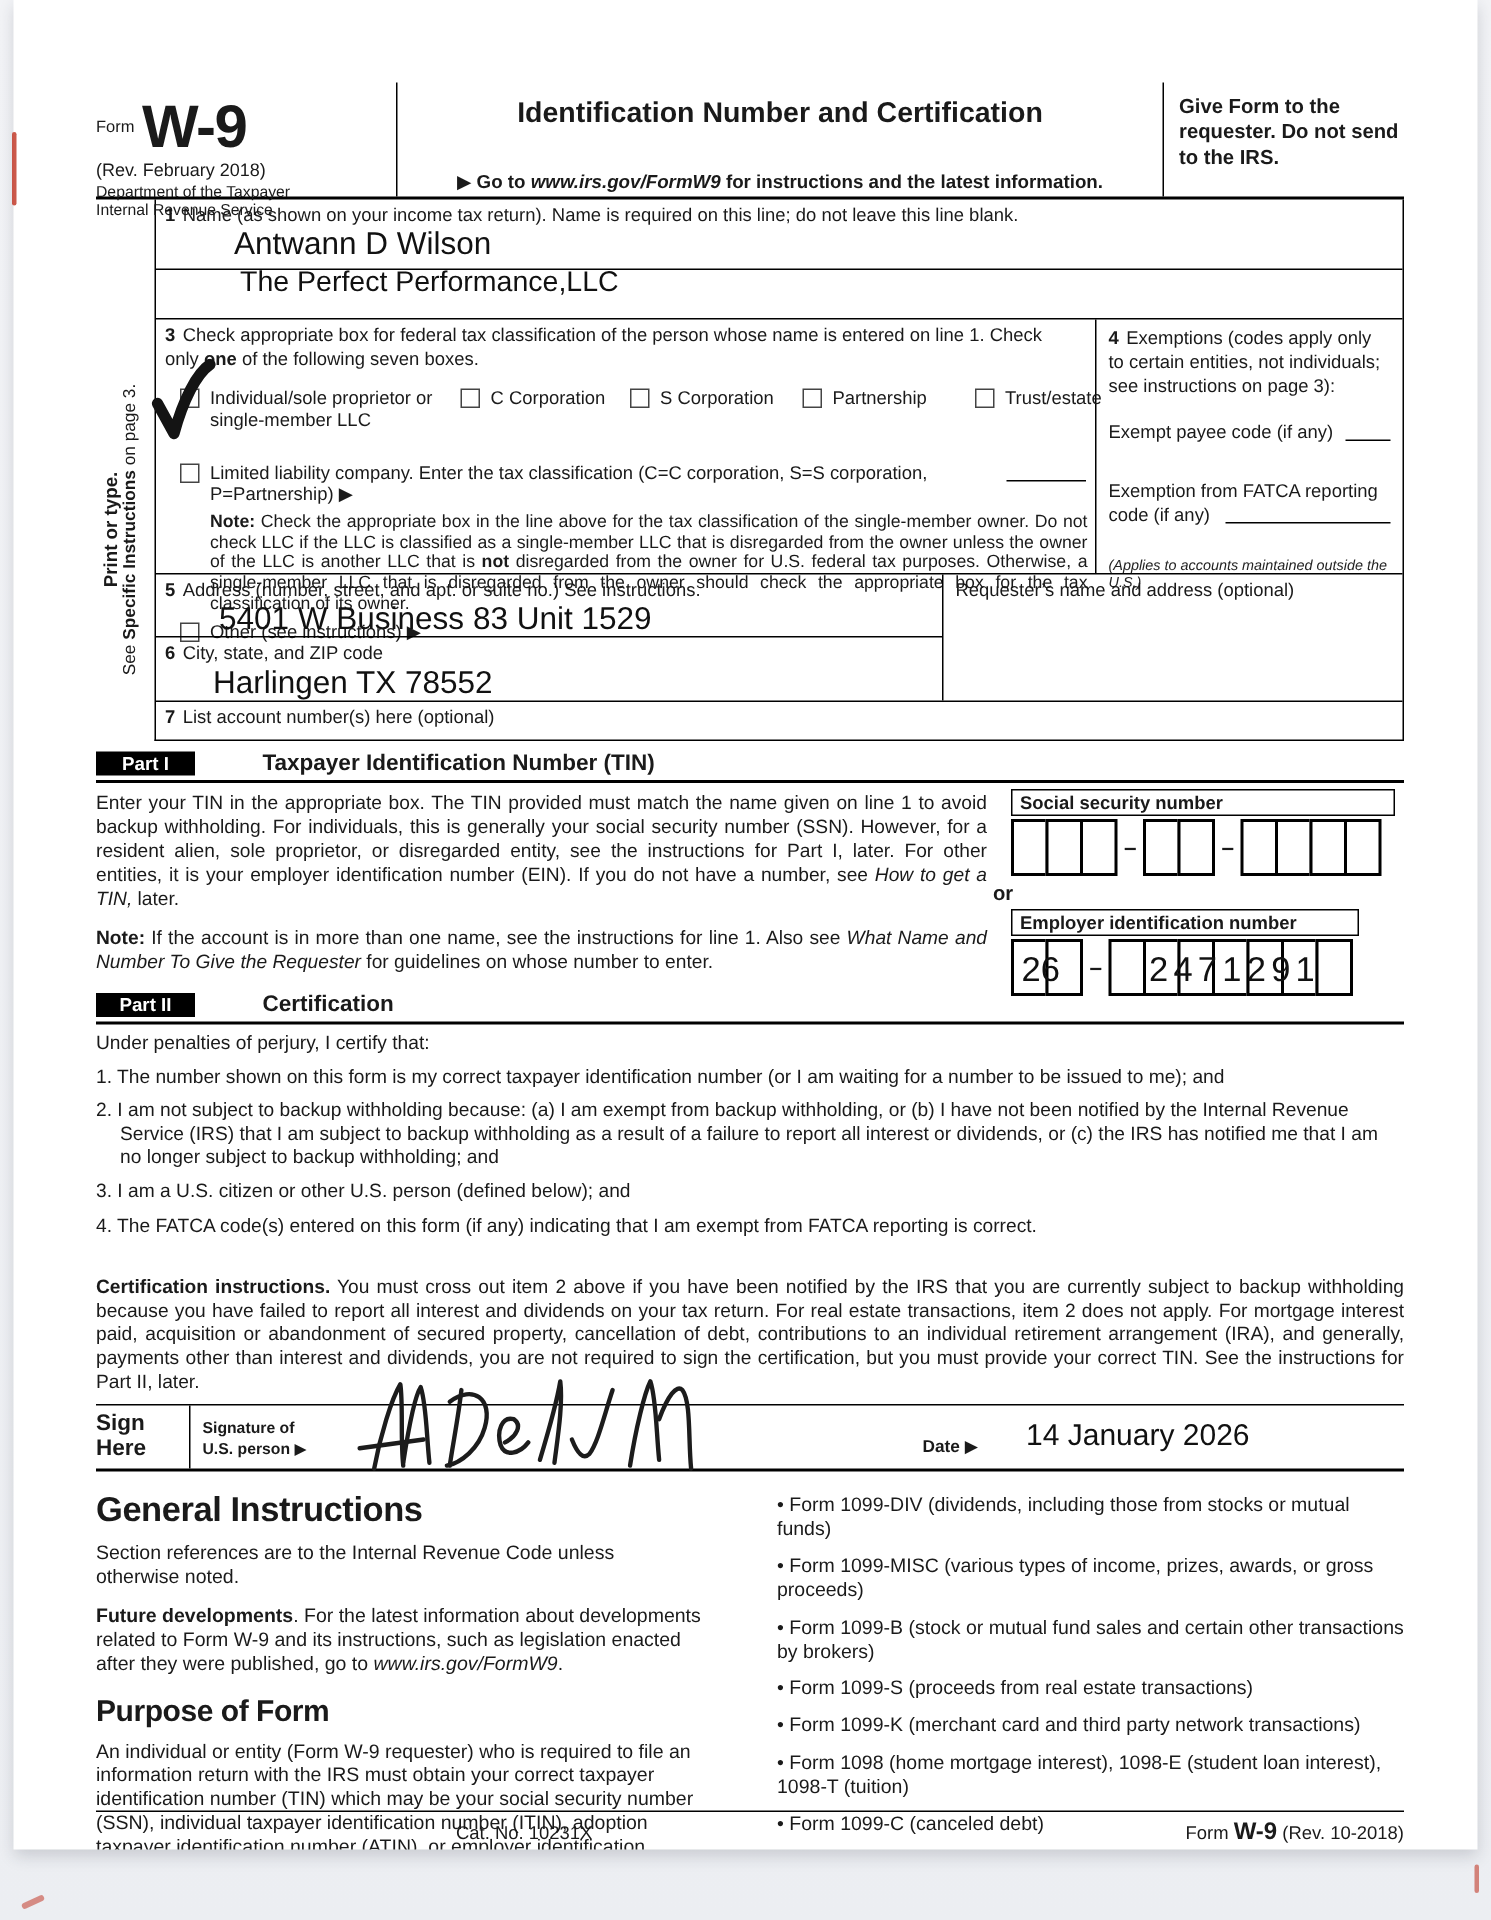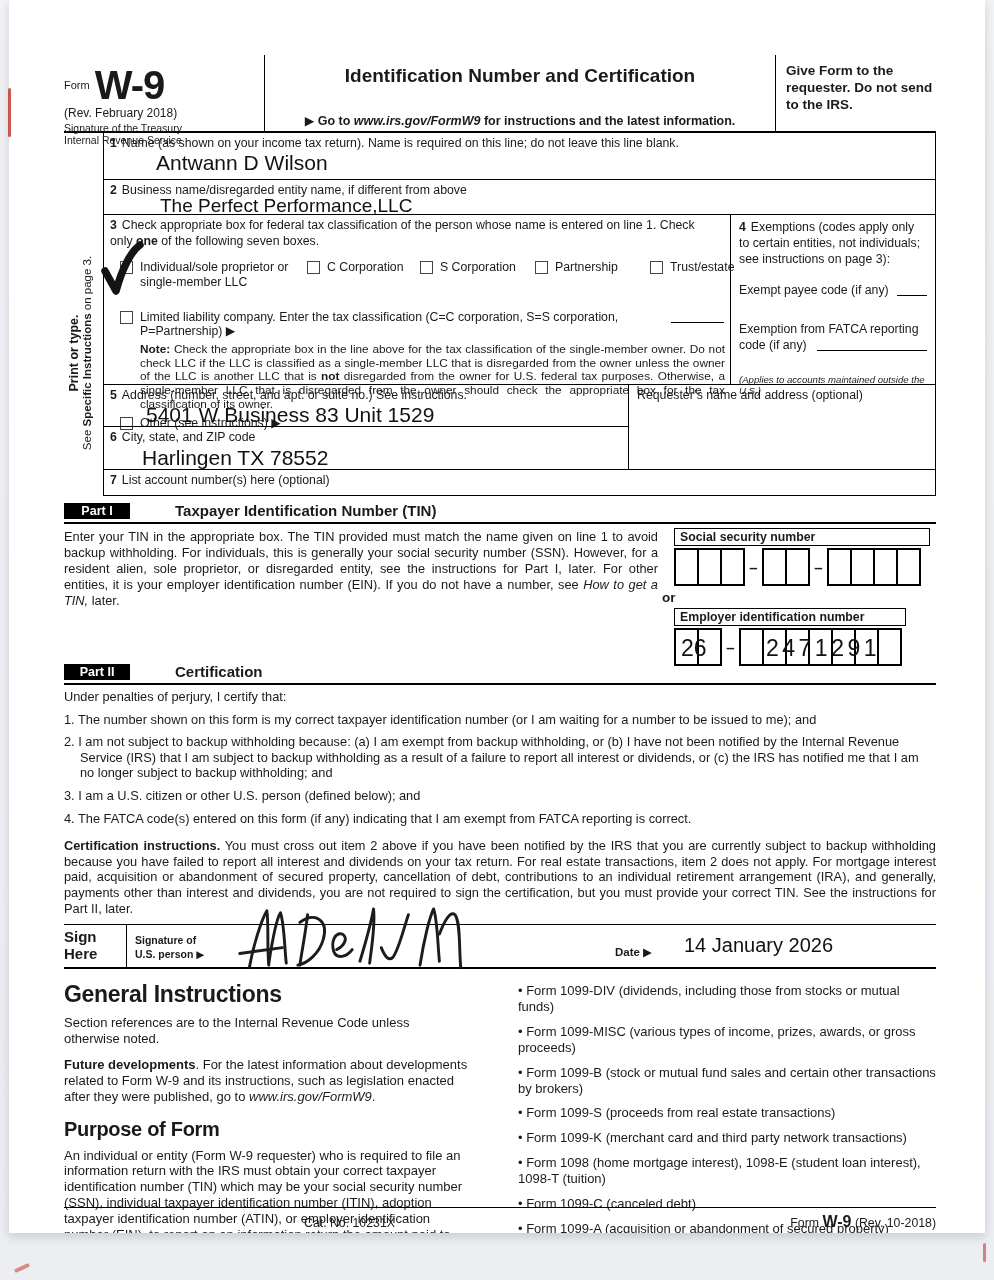--- a/index.html
+++ b/index.html
@@ -84,21 +84,21 @@
   .grp .tcell:first-child { margin-left:0; }
   .dash { width:17px; text-align:center; font-weight:bold; font-size:15px; }
   .orlab { font-weight:bold; font-size:13.5px; margin:4px 0 3px -12px; }
   .einval { position:absolute; font-size:23px; color:#111; top:7px; }
   .einpre { left:7px; } .einsuf { left:92px; letter-spacing:3.5px; }
 
   
   .cert { font-size:12.8px; line-height:1.22; padding-top:4px; }
   .cert .intro { margin-bottom:6px; }
   .citem { padding-left:16px; text-indent:-16px; margin-top:7px; }
-  .certinstr { margin-top:12px; text-align:justify; }
+  .certinstr { margin-top:26px; text-align:justify; }
 
   
   .signrow { margin-top:8px; border-top:1.2px solid #000; border-bottom:2.5px solid #000; height:45px; display:flex; position:relative; }
   .signhere { width:62px; font-size:15px; font-weight:bold; line-height:1.12; padding-top:4px; }
   .sigdivider { border-left:1.2px solid #000; }
   .siglabel { width:100px; font-size:10.5px; font-weight:bold; line-height:1.35; padding:8px 0 0 8px; }
   .sigsvg { position:absolute; left:168px; top:-26px; width:252px; height:76px; overflow:visible; }
   .datelabel { position:absolute; left:551px; top:20px; font-size:11.5px; font-weight:bold; }
   .dateval { position:absolute; left:620px; top:9px; font-size:20px; color:#111; }
 
@@ -134,39 +134,38 @@
       <div class="g1">Print or type.</div>
       <div class="g2"><span>See </span><span class="b">Specific Instructions</span><span> on page 3.</span></div>
     </div>
 
     <div class="content">
 
       <div class="header">
         <div class="h-left">
           <div><span class="formword">Form</span><span class="formname">W-9</span></div>
           <div class="rev">(Rev. February 2018)</div>
-          <div class="dept">Signature of the Treasury</div>
+          <div class="dept">Department of the Taxpayer</div>
           <div class="irs">Internal Revenue Service</div>
         </div>
         <div class="h-center">
           <div class="title">
             <div>Identification Number and Certification</div>
           </div>
           <div class="goto"><span>▶ Go to </span><span class="bi">www.irs.gov/FormW9</span><span> for instructions and the latest information.</span></div>
         </div>
         <div class="h-right">Give Form to the requester. Do not send to the IRS.</div>
       </div>
 
       <div class="ftable">
         <div class="frow r1">
           <div class="flabel"><span class="fnum">1</span><span>Name (as shown on your income tax return). Name is required on this line; do not leave this line blank.</span></div>
           <div class="fval">Antwann D Wilson</div>
         </div>
         <div class="frow r2">
-          <div class="flabel"><span class="fnum">2</span><span>Business name/disregarded entity name, if different from above</span></div>
           <div class="fval">The Perfect Performance,LLC</div>
         </div>
 
         <div class="r34">
           <div class="cell3">
             <div class="p3"><span class="fnum">3</span><span>Check appropriate box for federal tax classification of the person whose name is entered on line 1. Check only </span><span class="b">one</span><span> of the following seven boxes.</span></div>
             <div class="checkrow">
               <div class="opt o1">
                   <span class="cb"></span>
                   <span class="optlab">Individual/sole proprietor or single-member LLC</span>
@@ -236,20 +235,21 @@
         </div>
       </div>
 
       <div class="partbar">
         <span class="ptag">Part I</span>
         <span class="ptitle">Taxpayer Identification Number (TIN)</span>
       </div>
       <div class="tin">
         <div class="tinleft">
           <div><span>Enter your TIN in the appropriate box. The TIN provided must match the name given on line 1 to avoid backup withholding. For individuals, this is generally your social security number (SSN). However, for a resident alien, sole proprietor, or disregarded entity, see the instructions for Part I, later. For other entities, it is your employer identification number (EIN). If you do not have a number, see </span><span class="i">How to get a TIN,</span><span> later.</span></div>
+          <div class="tinnote"><span class="b">Note:</span><span> If the account is in more than one name, see the instructions for line 1. Also see </span><span class="i">What Name and Number To Give the Requester</span><span> for guidelines on whose number to enter.</span></div>
         </div>
         <div class="tinright">
           <div class="boxlabel ssnlabel">Social security number</div>
           <div class="cells">
             <span class="grp">
                 <span class="tcell"></span>
                 <span class="tcell"></span>
                 <span class="tcell"></span>
               </span>
             <span class="dash">–</span>

